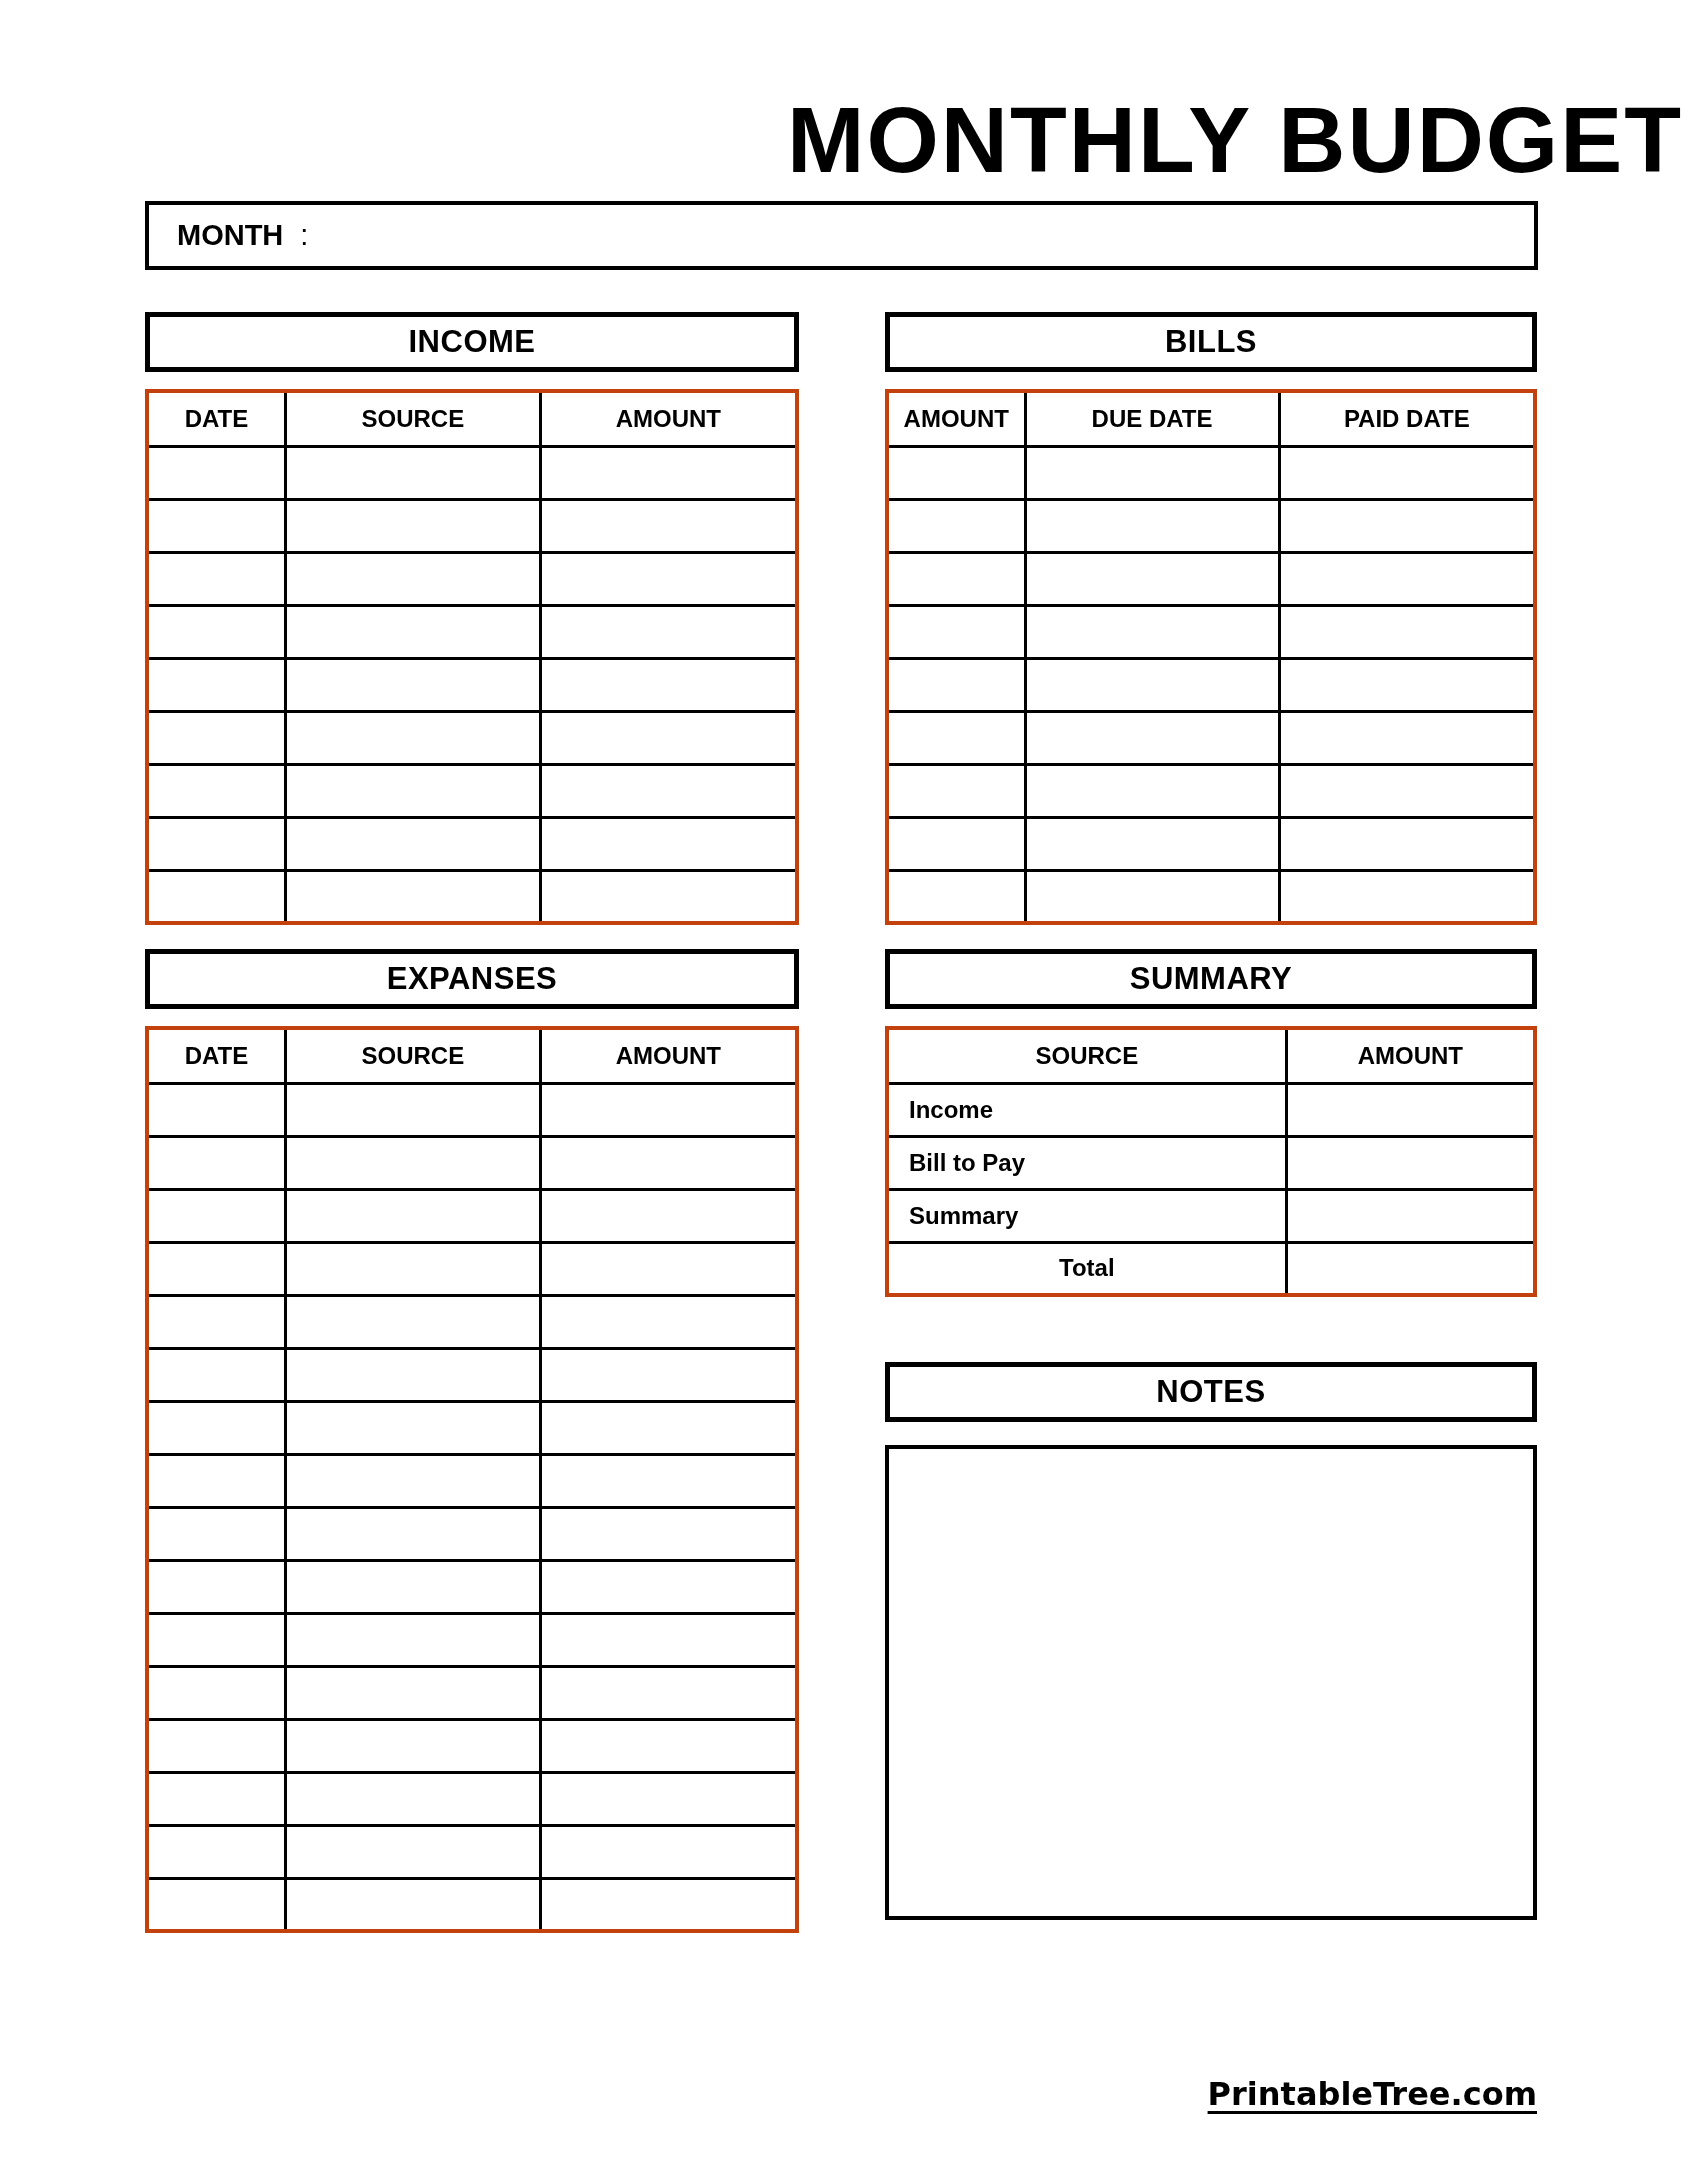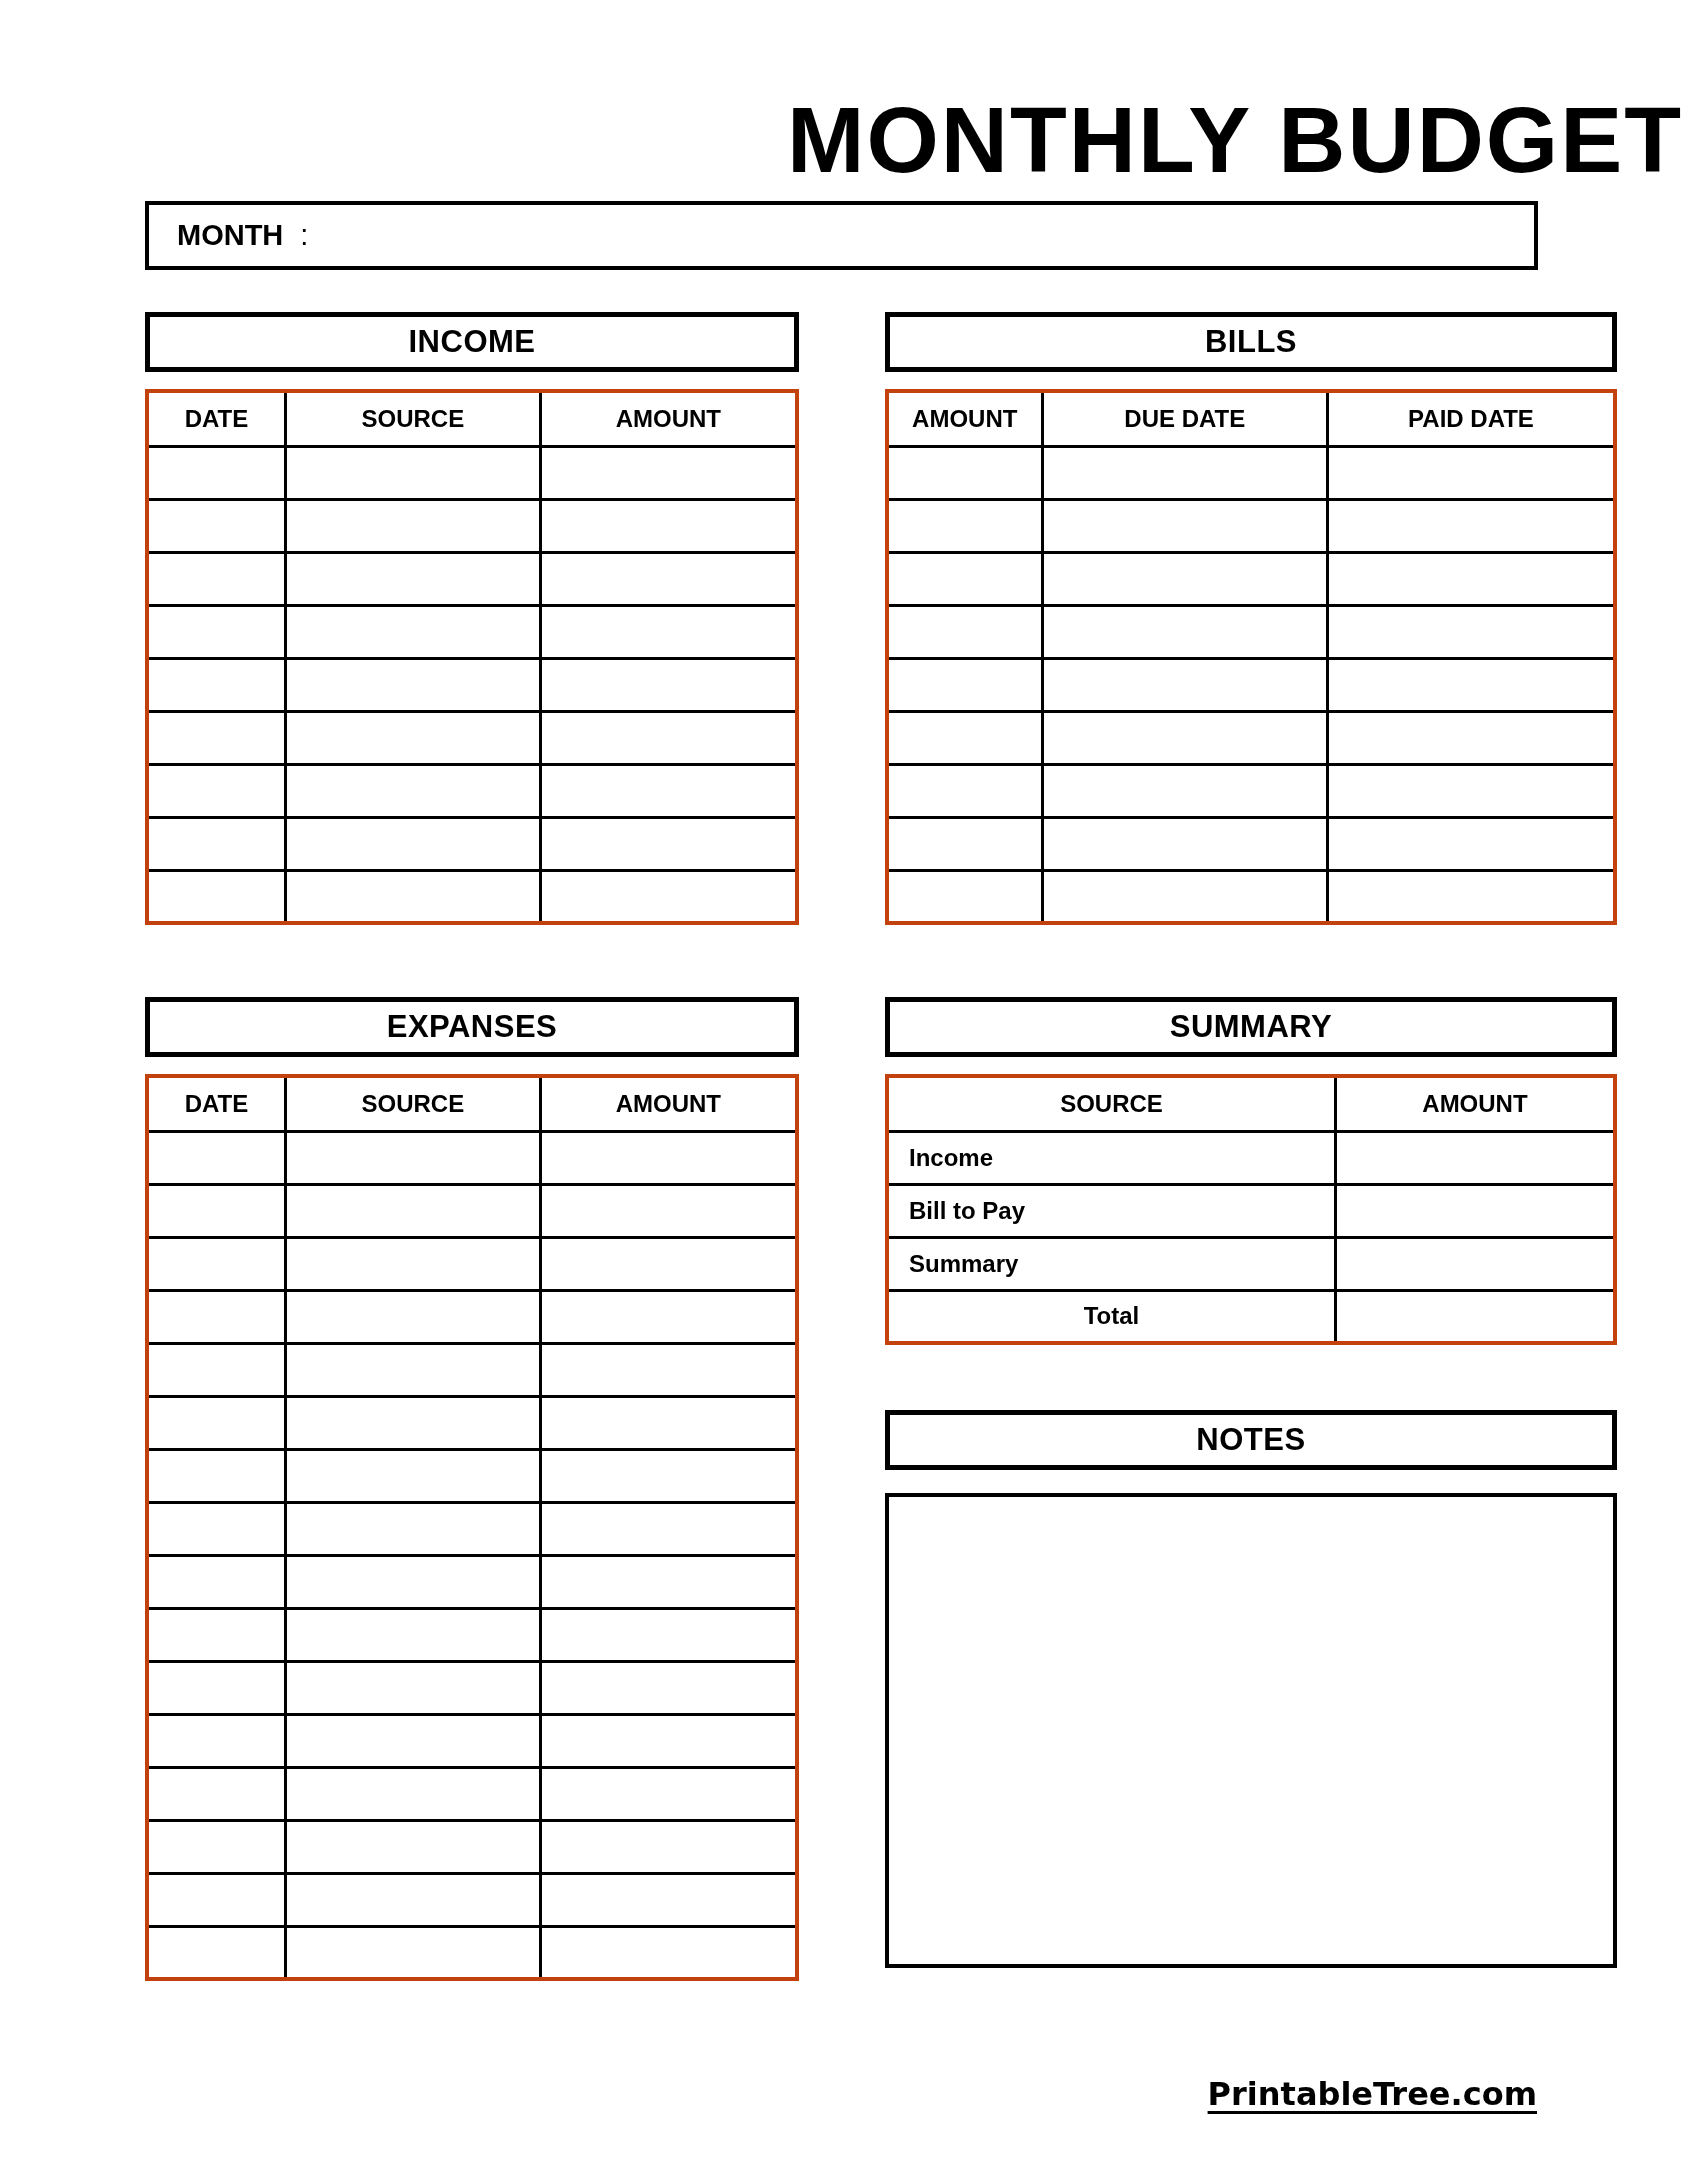--- a/index.html
+++ b/index.html
@@ -40,35 +40,35 @@
     padding-left: 28px;
     gap: 8px;
   }
   .month-label { font-size: 29px; font-weight: bold; }
   .month-colon { font-size: 29px; font-weight: normal; margin-left: 9px; }
   .month-value { font-size: 29px; margin-left: 14px; flex: 1; height: 100%; }
 
   
   .col { position: absolute; top: 0; }
   .col.left  { left: 145px; width: 654px; }
-  .col.right { left: 885px; width: 732px; }
+  .col.right { left: 885px; width: 652px; }
 
   
   .section-title {
     border: 5px solid #000;
     height: 60px;
     display: flex;
     align-items: center;
     justify-content: center;
     font-size: 31px;
     font-weight: bold;
     letter-spacing: 0.5px;
   }
   .mt-first   { margin-top: 312px; }
-  .mt-section { margin-top: 72px; }
+  .mt-section { margin-top: 24px; }
   .mt-notes   { margin-top: 65px; }
 
   
   table.grid {
     margin-top: 17px;
     width: 100%;
     border-collapse: collapse;
     table-layout: fixed;
     border: 4px solid #c2410c;
   }

